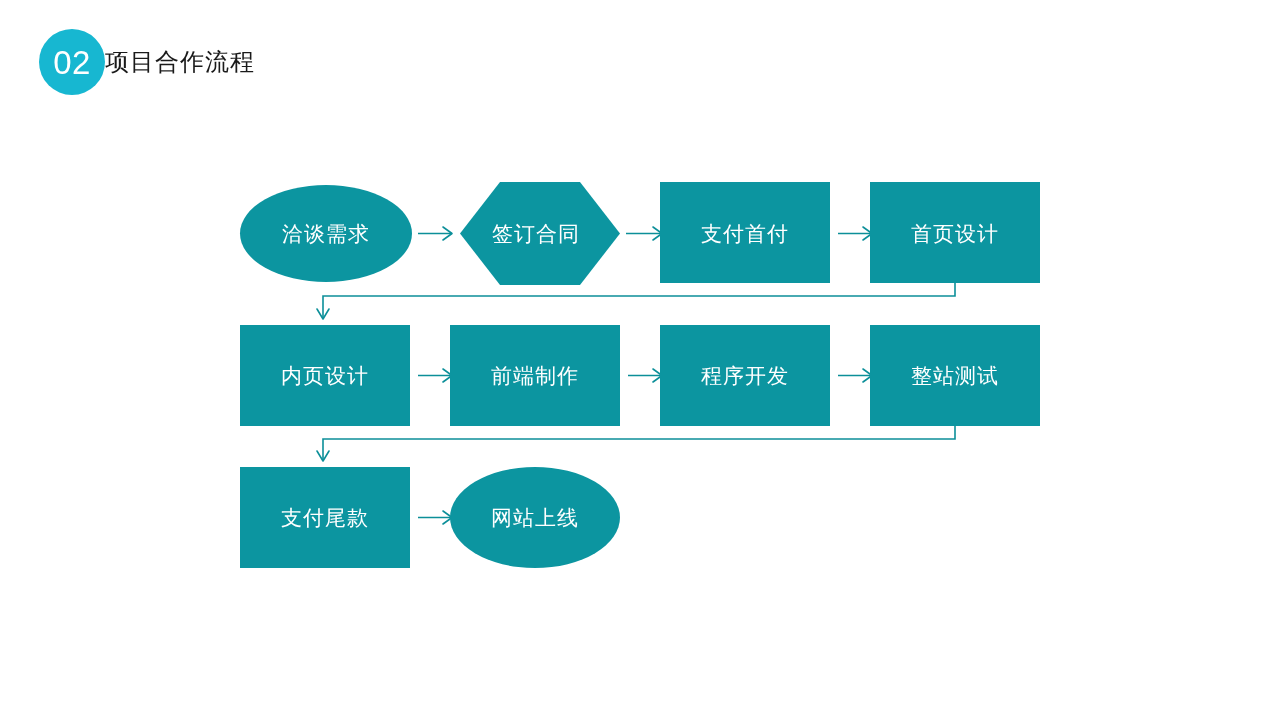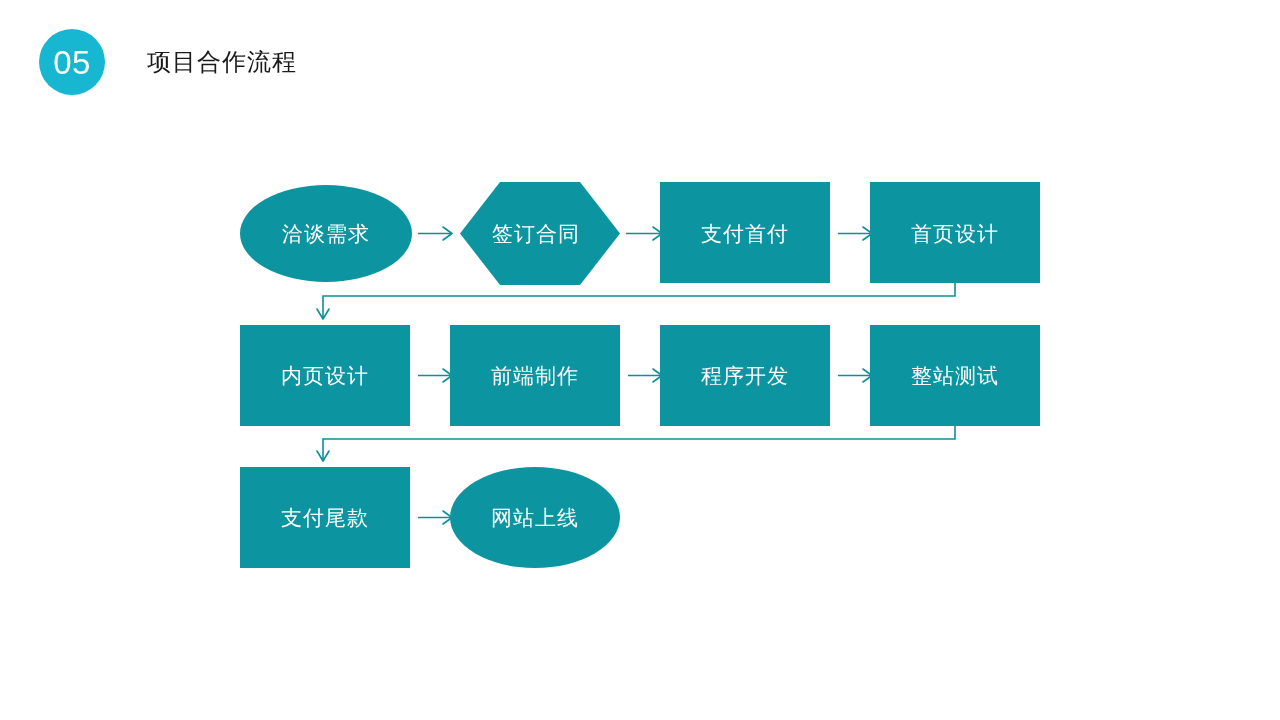--- a/index.html
+++ b/index.html
@@ -40,21 +40,20 @@
   }
   .section-badge-number {
     color: #ffffff;
     font-size: 33px;
     font-weight: 400;
     letter-spacing: 0.5px;
     line-height: 1;
     font-family: "Liberation Sans", "DejaVu Sans", sans-serif;
   }
   .header-title {
-    margin-left: 42px;
     font-size: 24px;
     color: #1a1a1a;
     font-weight: 400;
     letter-spacing: 1px;
     white-space: nowrap;
     font-family: "DejaVu Sans", "Liberation Sans", sans-serif;
   }
 
   
   #flow-svg {
@@ -88,21 +87,21 @@
     stroke-linejoin: round;
   }
 </style>
 </head>
 <body>
 
 <div id="slide">
 
   <div class="header">
     <div class="section-badge">
-      <span class="section-badge-number">05</span>
+      <span class="section-badge-number">02</span>
     </div>
     <div class="header-title">项目合作流程</div>
   </div>
 
   <svg id="flow-svg" viewBox="0 0 1280 720">
 
     <g>
       <ellipse class="node-shape" cx="326" cy="233.5" rx="86" ry="48.5"></ellipse>
       <text class="node-label" x="326" y="235">洽谈需求</text>
     </g>

